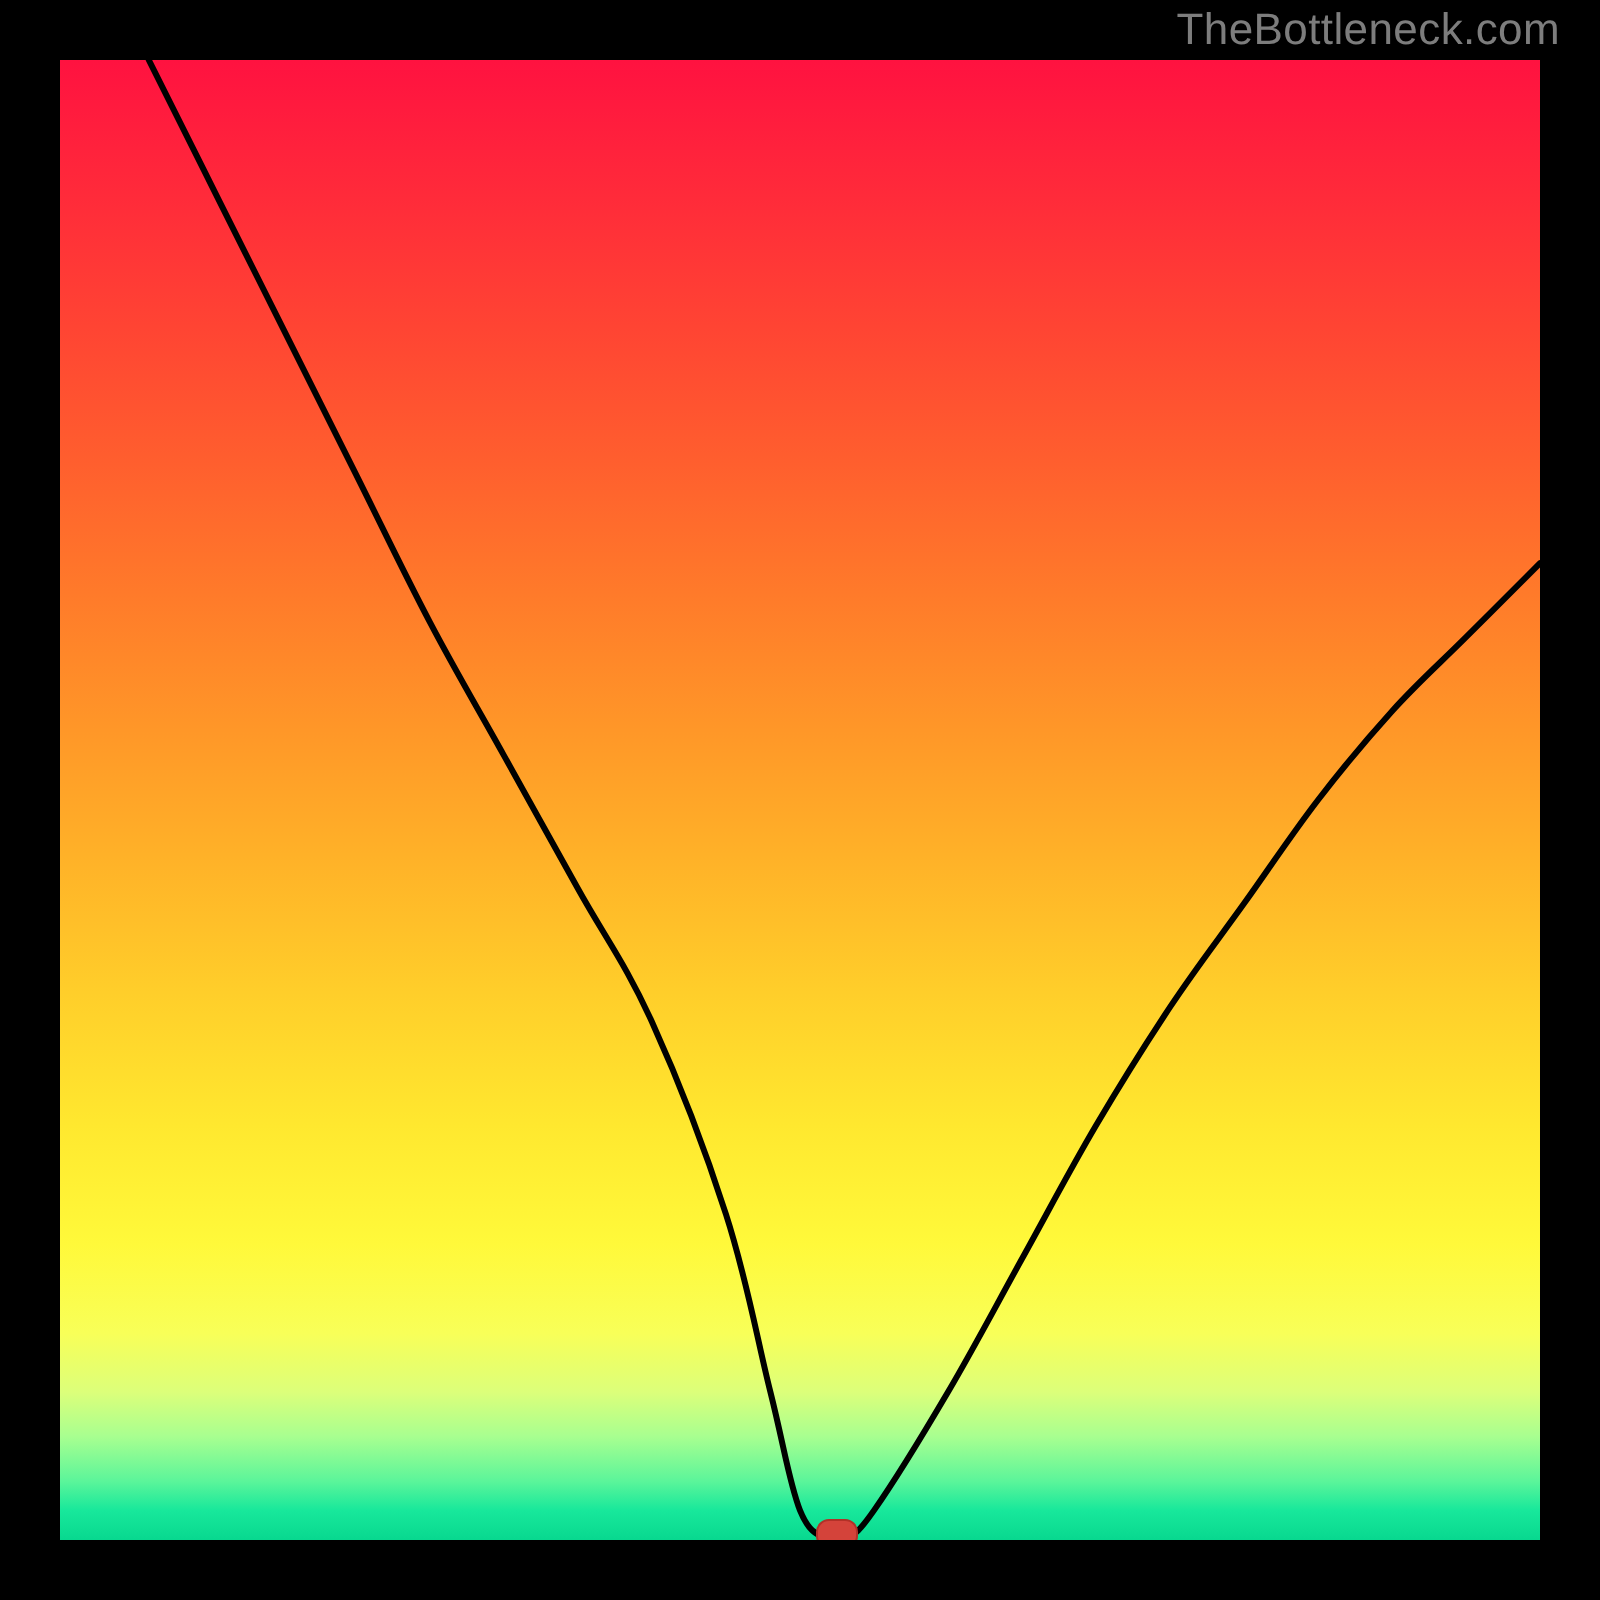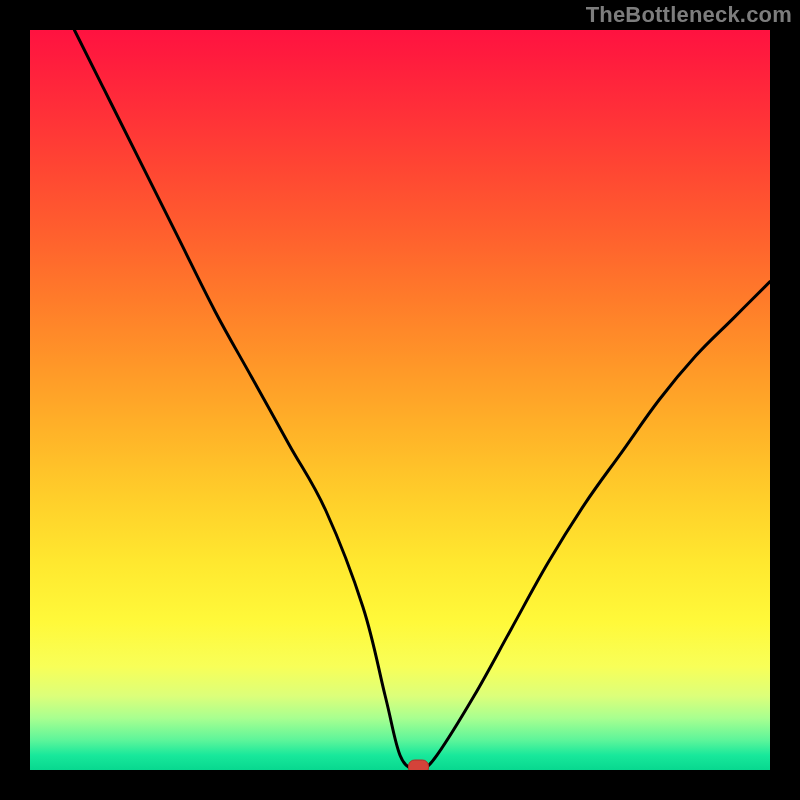--- a/index.html
+++ b/index.html
@@ -13,23 +13,23 @@
   }
   .frame {
     position: relative;
     width: 800px;
     height: 800px;
     background: #000;
   }
   .watermark {
     position: absolute;
     top: 2px;
-    right: 8px;
+    right: 20px;
     font-size: 22px;
-    font-weight: 700;
+    font-weight: 400;
     color: #7d7d7d;
     letter-spacing: 0.2px;
     z-index: 10;
   }
   .plot-area {
     position: absolute;
     left: 30px;
     top: 30px;
     width: 740px;
     height: 740px;

